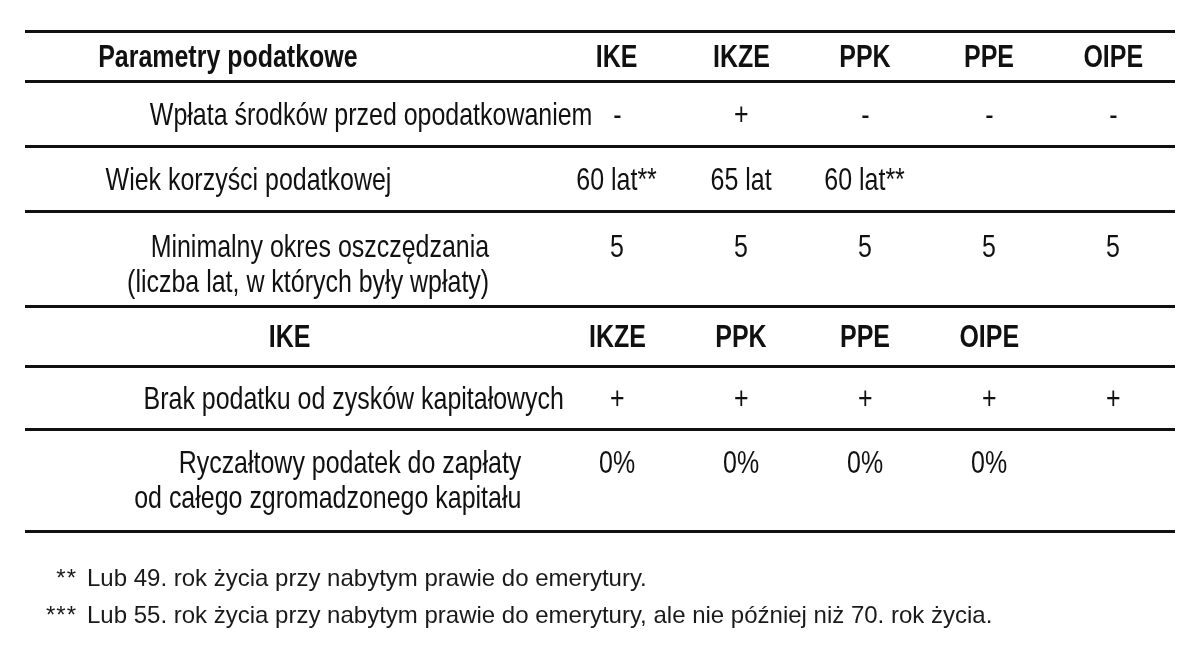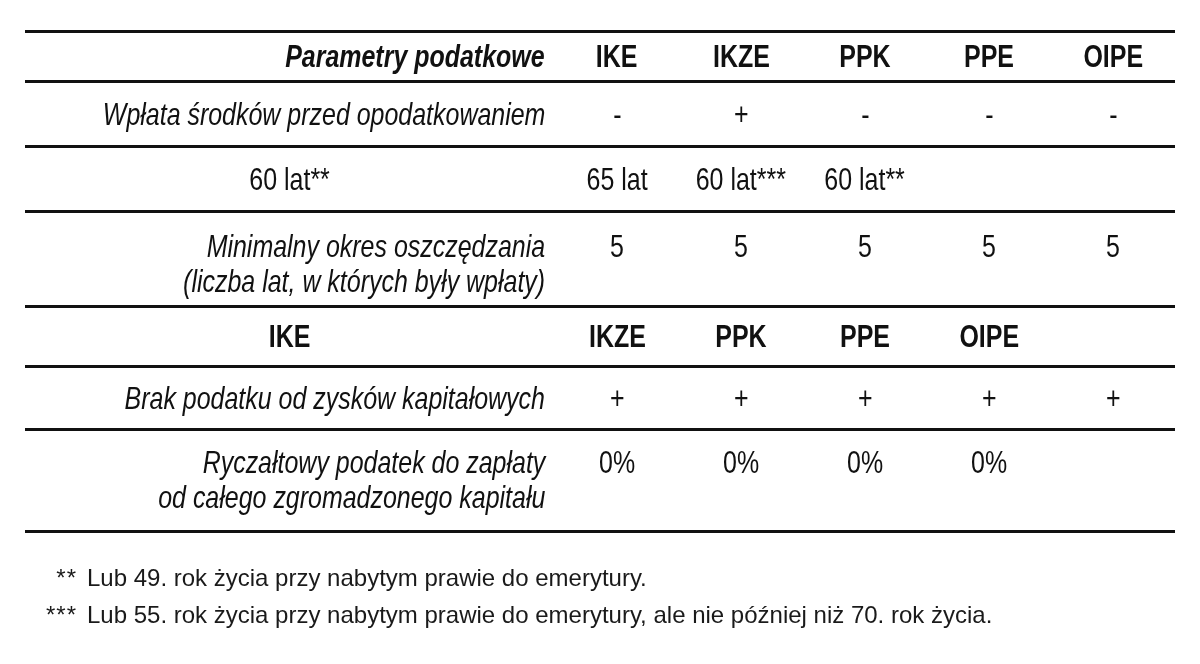--- a/index.html
+++ b/index.html
@@ -33,21 +33,21 @@
     align-items: center;
   }
   .trow.h1 { height: 47px; }
   .trow.r-std { height: 62px; }
   .trow.r-tall1 { height: 92px; align-items: start; }
   .trow.h2 { height: 57px; }
   .trow.r4 { height: 60px; }
   .trow.r-tall2 { height: 99px; align-items: start; }
 
   .cell { overflow: visible; white-space: nowrap; }
-  .lbl { display: flex; justify-content: flex-end; padding-right: 10px; font-style: italic; }
+  .lbl { display: flex; padding-right: 10px; }
   .val { display: flex; justify-content: center; }
 
   
   .cx {
     display: inline-block;
     transform: scaleX(0.78);
     white-space: nowrap;
     line-height: 35px;
   }
   .lbl .cx { transform-origin: 100% 50%; text-align: right; }
@@ -116,28 +116,28 @@
         </div>
       <div class="cell val">
           <span class="cx">-</span>
         </div>
       <div class="cell val">
           <span class="cx">-</span>
         </div>
     </div>
 
     <div class="trow r-std">
+      <div class="cell lbl">
+          <span class="cx">Wiek korzyści podatkowej</span>
+        </div>
       <div class="cell val">
           <span class="cx">60 lat**</span>
         </div>
       <div class="cell val">
           <span class="cx">65 lat</span>
-        </div>
-      <div class="cell val">
-          <span class="cx">60 lat***</span>
         </div>
       <div class="cell val">
           <span class="cx">60 lat**</span>
         </div>
     </div>
 
     <div class="trow r-tall1">
       <div class="cell lbl">
         <span class="cx">
           <div>Minimalny okres oszczędzania</div>

